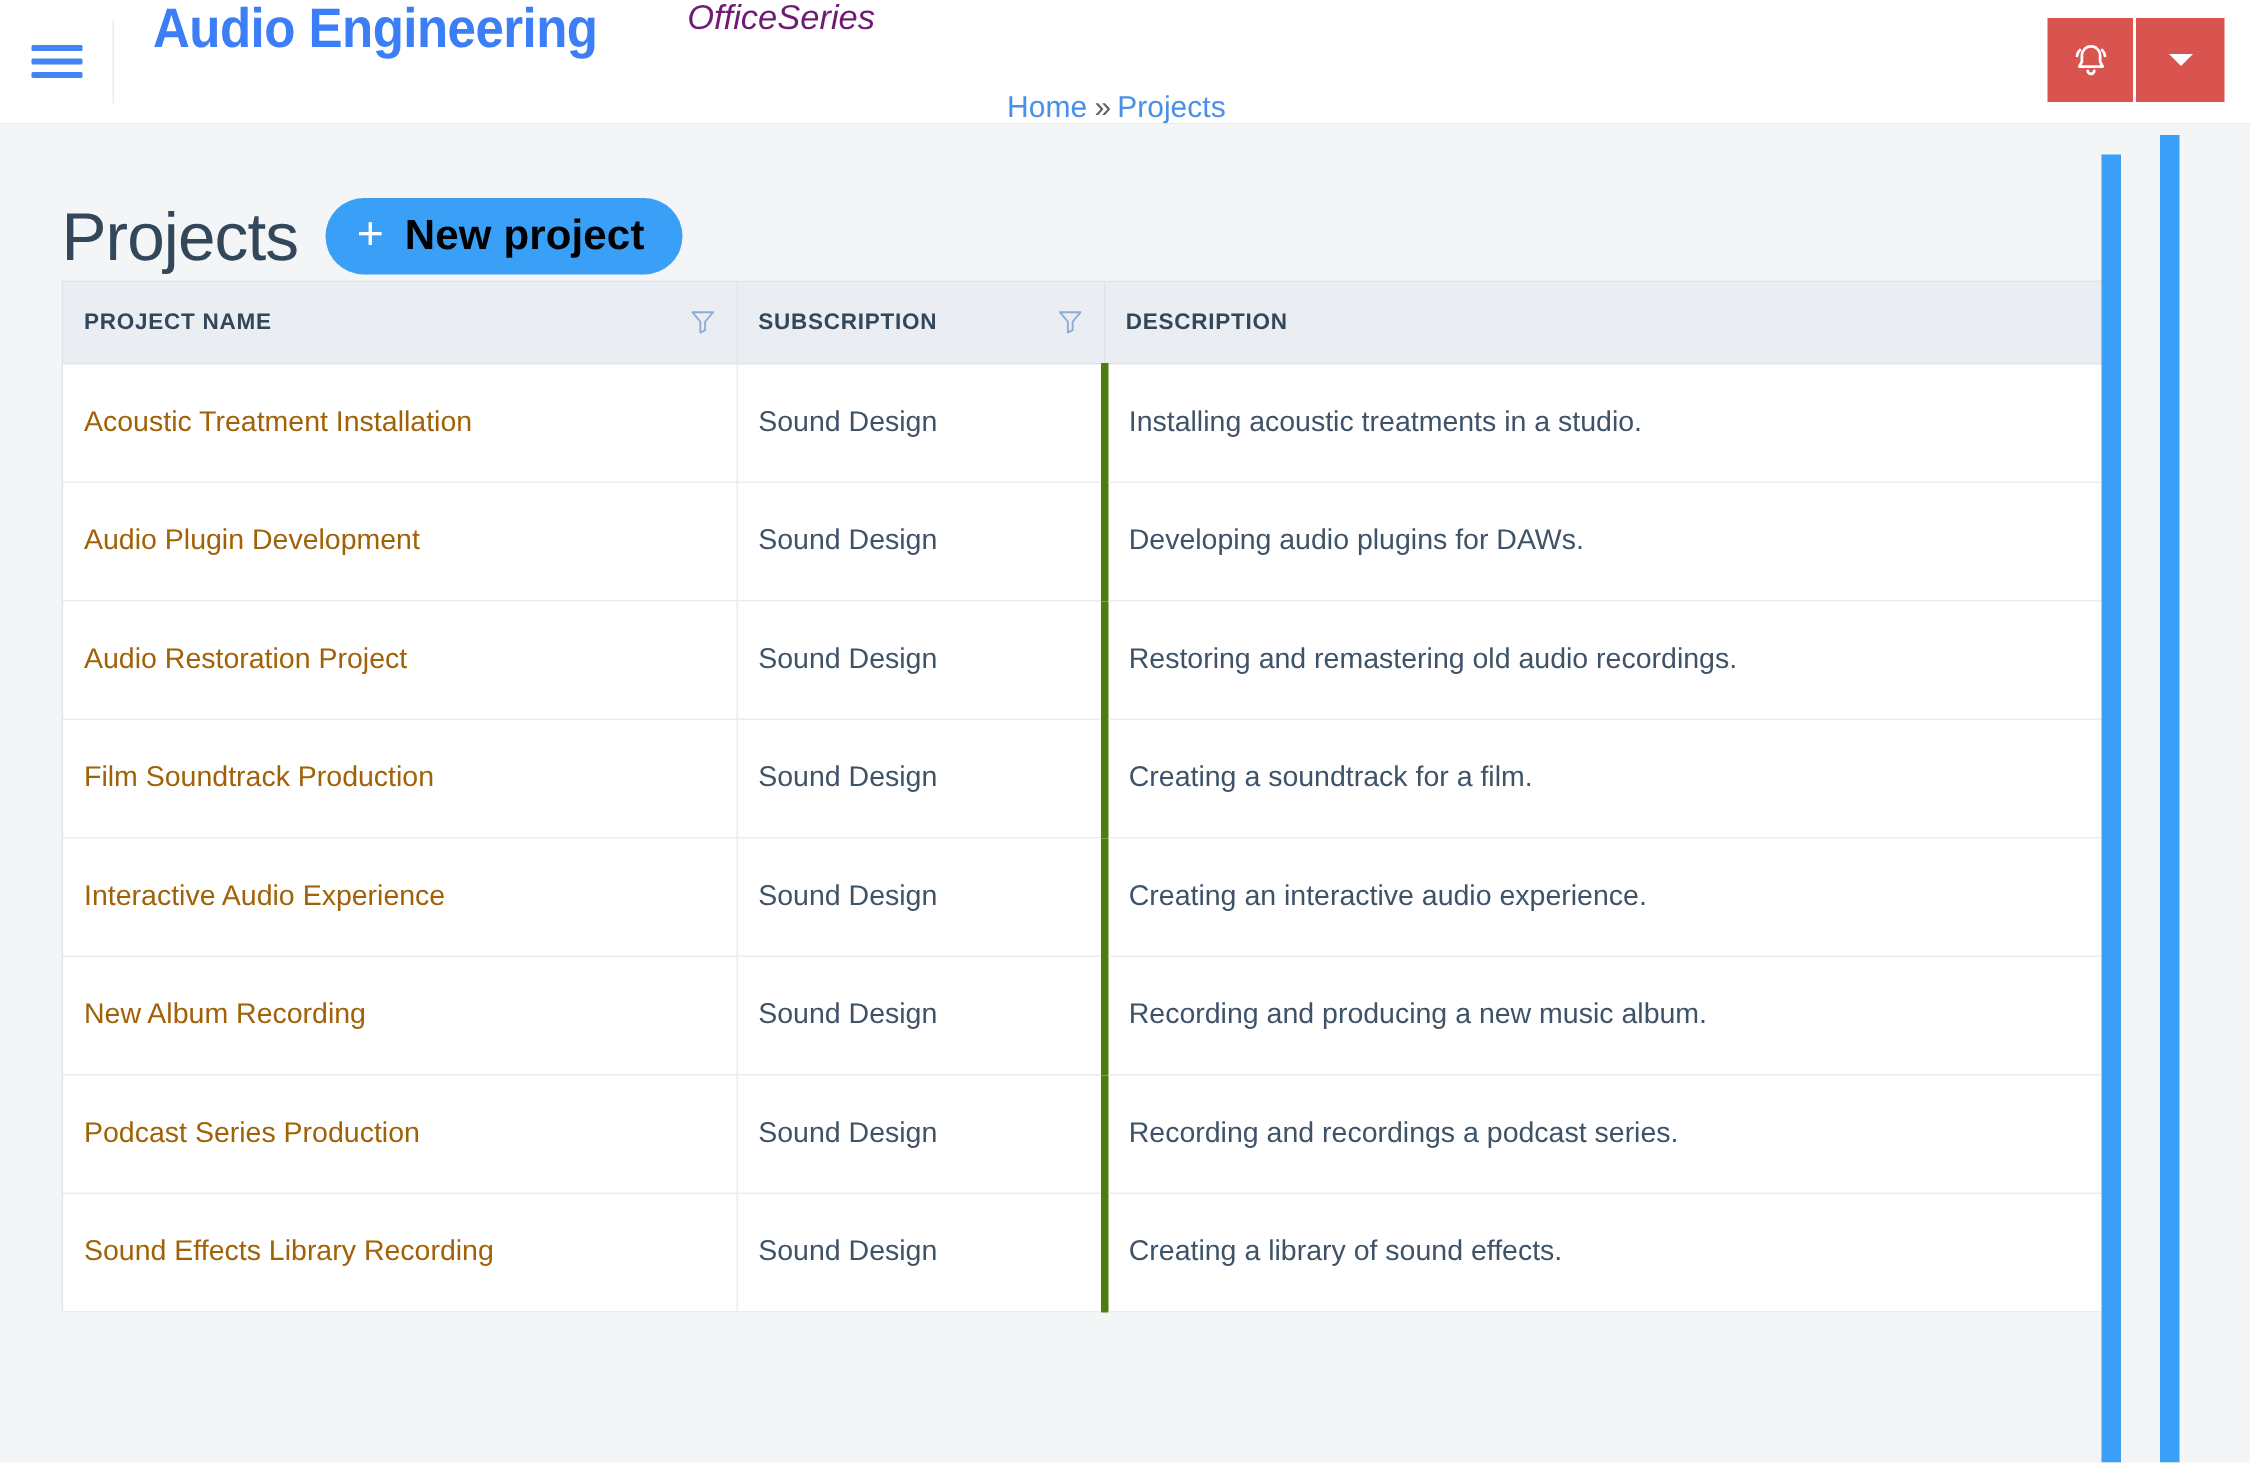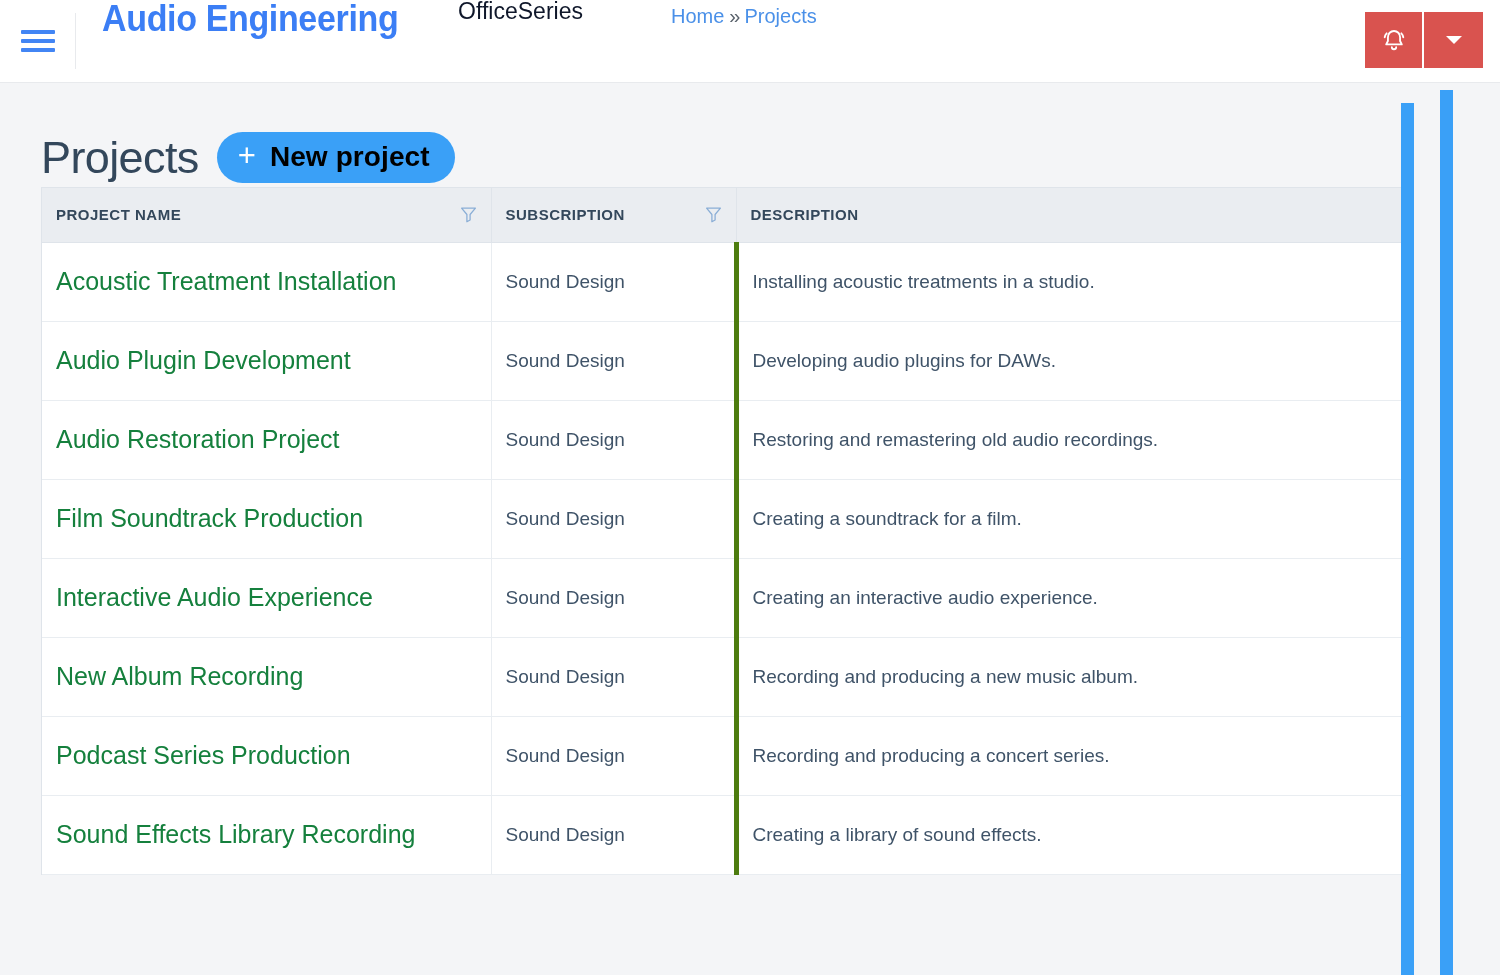--- a/index.html
+++ b/index.html
@@ -63,29 +63,30 @@
     font-weight: 700;
     color: #3b7ef5;
     letter-spacing: -0.4px;
     line-height: 1;
     transform: scaleX(0.92);
     transform-origin: left center;
     white-space: nowrap;
   }
   .brand-sub {
     font-size: 23px;
-    color: #0f172a;
+    color: #701a75;
     margin-left: 34px;
     line-height: 1;
     white-space: nowrap;
+    font-style: italic;
   }
 
   .breadcrumb {
     display: flex;
-    align-items: flex-start;
+    align-items: flex-end;
     margin-left: 88px;
     font-size: 20px;
     line-height: 1;
     padding-top: 6px;
   }
   .breadcrumb a {
     color: #4a90e8;
     text-decoration: none;
     white-space: nowrap;
   }
@@ -213,23 +214,23 @@
     padding: 0 14px;
     vertical-align: middle;
     border-bottom: 1px solid #e9edf1;
     font-size: 19px;
     color: #3f5368;
     background: #ffffff;
   }
   tbody td.c-name { border-right: 1px solid #e9edf1; }
   tbody td.c-sub  { border-right: 5px solid #4d7c0f; }
   tbody td a {
-    color: #15803d;
+    color: #a16207;
     text-decoration: none;
-    font-size: 25px;
+    font-size: 19px;
   }
 
   
   .scrollbar {
     position: absolute;
     width: 13px;
     background: #3aa0f7;
     border-radius: 0;
   }
   .scroll-inner {
@@ -348,21 +349,21 @@
             <td class="c-desc">Creating an interactive audio experience.</td>
           </tr>
           <tr>
             <td class="c-name"><a href="#">New Album Recording</a></td>
             <td class="c-sub">Sound Design</td>
             <td class="c-desc">Recording and producing a new music album.</td>
           </tr>
           <tr>
             <td class="c-name"><a href="#">Podcast Series Production</a></td>
             <td class="c-sub">Sound Design</td>
-            <td class="c-desc">Recording and producing a concert series.</td>
+            <td class="c-desc">Recording and recordings a podcast series.</td>
           </tr>
           <tr>
             <td class="c-name"><a href="#">Sound Effects Library Recording</a></td>
             <td class="c-sub">Sound Design</td>
             <td class="c-desc">Creating a library of sound effects.</td>
           </tr>
         </tbody>
     </table>
   </div>
 

